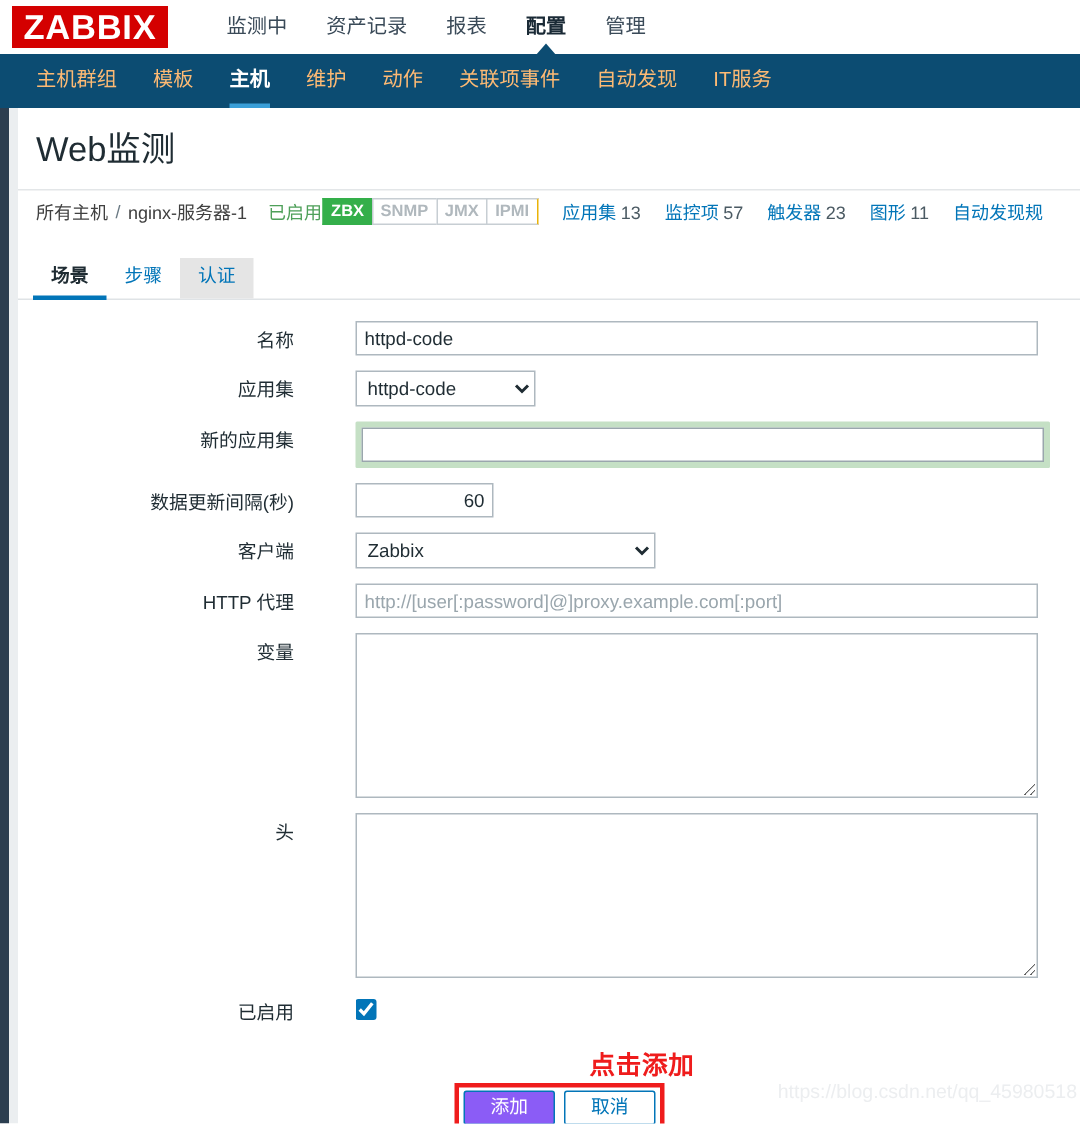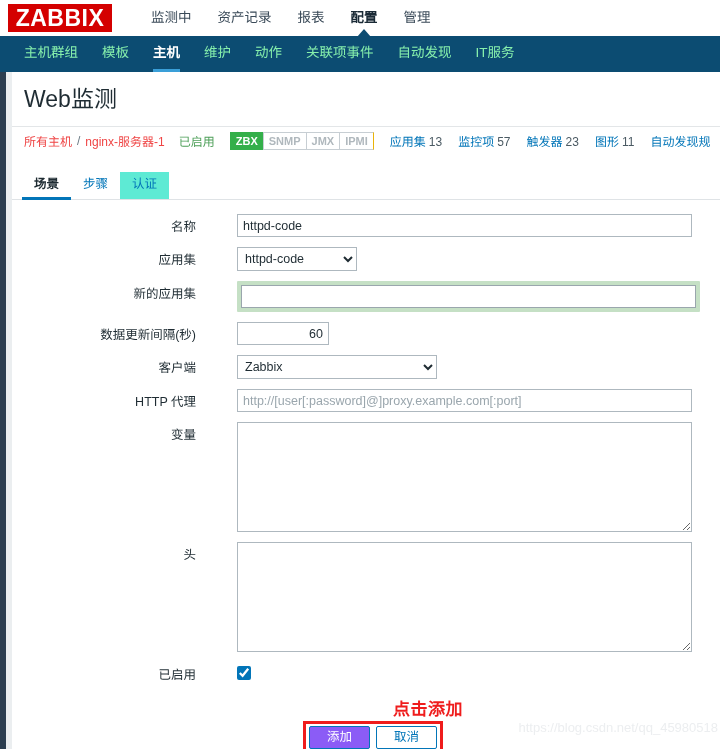--- a/index.html
+++ b/index.html
@@ -94,21 +94,21 @@
     height: 36px;
     background: #0c4c72;
     display: flex;
     align-items: center;
     padding-left: 12px;
     z-index: 9;
   }
   .subnav-item {
     position: relative;
     font-size: 13.5px;
-    color: #86efac;
+    color: #fdba74;
     padding: 0 12px;
     height: 36px;
     line-height: 34px;
     cursor: pointer;
     white-space: nowrap;
   }
   .subnav-item.active {
     color: #ffffff;
     font-weight: bold;
   }
@@ -144,33 +144,33 @@
     border-top: 1px solid #e3e6e8;
     height: 28px;
     display: flex;
     align-items: center;
     padding-left: 12px;
     font-size: 12px;
     white-space: nowrap;
     overflow: hidden;
   }
   .bc-link {
-    color: #ef4444;
+    color: #404040;
     cursor: pointer;
     text-decoration: none;
   }
   .bc-sep { color: #6b7a84; margin: 0 5px; }
   .bc-status {
     color: #4fa05a;
     margin-left: 14px;
     cursor: pointer;
   }
   .bc-badges {
     display: flex;
-    margin-left: 15px;
+    margin-left: 0;
   }
   .badge {
     font-size: 11px;
     font-weight: bold;
     padding: 2px 5px;
     line-height: 1.15;
     border: 1px solid #c7ced3;
     border-right: none;
     color: #b0b8bd;
     background: #ffffff;
@@ -212,21 +212,21 @@
     font-weight: bold;
   }
   .tab.active::after {
     content: "";
     position: absolute;
     left: 0; right: 0; bottom: -1px;
     height: 3px;
     background: #0275b8;
   }
   .tab.hover {
-    background: #5eead4;
+    background: #e5e5e5;
   }
 
   
   .form {
     padding-top: 14px;
   }
   .row {
     display: flex;
     align-items: flex-start;
     margin-bottom: 10px;

